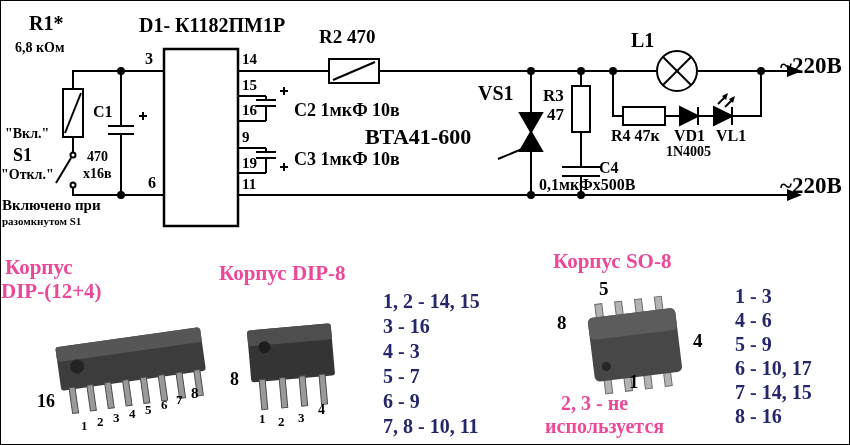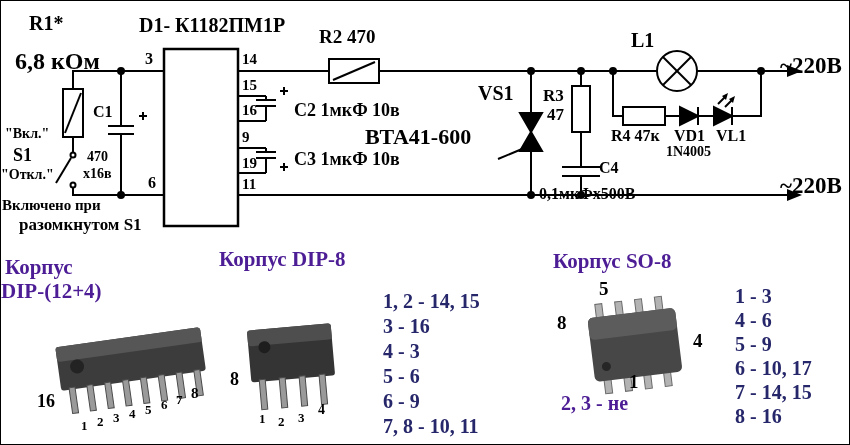--- a/index.html
+++ b/index.html
@@ -13,21 +13,21 @@
     font-family:"Liberation Serif", serif;
   }
   #schem-svg { position:absolute; left:0; top:0; }
   .lbl {
     position:absolute;
     font-weight:bold;
     color:#000;
     white-space:nowrap;
     line-height:1.05;
   }
-  .purple { color:#4c1d95; }
+  .purple { color:#ec4899; }
   .map {
     position:absolute;
     font-weight:bold;
     color:#26266a;
     font-size:20px;
     white-space:nowrap;
   }
   .map span { display:block; }
 </style>
 </head>
@@ -192,87 +192,88 @@
         <rect x="639" y="374" width="7" height="15"></rect>
         <rect x="659" y="374" width="7" height="15"></rect>
       </g>
       <rect x="590" y="312" width="88" height="64" rx="5" fill="#474747"></rect>
       <rect x="590" y="312" width="88" height="22" rx="5" fill="#5c5c5c"></rect>
       <circle cx="603" cy="362" r="4.5" fill="#262626"></circle>
     </g>
   </svg>
 
   <span class="lbl" style="left:28px;top:12px;font-size:20px">R1*</span>
-  <span class="lbl" style="left:14px;top:48px;font-size:24px">6,8 кОм</span>
+  <span class="lbl" style="left:14px;top:40px;font-size:14px">6,8 кОм</span>
   <span class="lbl" style="left:138px;top:14px;font-size:20px">D1- К1182ПМ1Р</span>
   <span class="lbl" style="left:318px;top:26px;font-size:19px">R2  470</span>
 
   <span class="lbl" style="left:144px;top:50px;font-size:16px">3</span>
   <span class="lbl" style="left:147px;top:174px;font-size:16px">6</span>
 
   <span class="lbl" style="left:241px;top:51px;font-size:15px">14</span>
   <span class="lbl" style="left:241px;top:77px;font-size:15px">15</span>
   <span class="lbl" style="left:241px;top:102px;font-size:15px">16</span>
   <span class="lbl" style="left:241px;top:129px;font-size:15px">9</span>
   <span class="lbl" style="left:241px;top:155px;font-size:15px">19</span>
   <span class="lbl" style="left:241px;top:176px;font-size:15px">11</span>
 
   <span class="lbl" style="left:92px;top:103px;font-size:16px">C1</span>
   <span class="lbl" style="left:4px;top:126px;font-size:14px">"Вкл."</span>
   <span class="lbl" style="left:12px;top:145px;font-size:18px">S1</span>
   <span class="lbl" style="left:0px;top:167px;font-size:14px">"Откл."</span>
   <span class="lbl" style="left:86px;top:149px;font-size:14px">470</span>
   <span class="lbl" style="left:82px;top:166px;font-size:14px">х16в</span>
   <span class="lbl" style="left:1px;top:197px;font-size:15px">Включено при</span>
-  <span class="lbl" style="left:18px;top:215px;font-size:17px">разомкнутом S1</span>
+  <span class="lbl" style="left:1px;top:215px;font-size:11px">разомкнутом S1</span>
 
   <span class="lbl" style="left:293px;top:100px;font-size:18px">С2 1мкФ 10в</span>
   <span class="lbl" style="left:293px;top:149px;font-size:18px">С3 1мкФ 10в</span>
 
   <span class="lbl" style="left:477px;top:82px;font-size:20px">VS1</span>
   <span class="lbl" style="left:364px;top:124px;font-size:22px">ВТА41-600</span>
 
   <span class="lbl" style="left:542px;top:86px;font-size:17px">R3</span>
   <span class="lbl" style="left:546px;top:105px;font-size:17px">47</span>
   <span class="lbl" style="left:598px;top:159px;font-size:16px">С4</span>
-  <span class="lbl" style="left:538px;top:185px;font-size:16px">0,1мкФх500В</span>
+  <span class="lbl" style="left:538px;top:176px;font-size:16px">0,1мкФх500В</span>
 
   <span class="lbl" style="left:630px;top:29px;font-size:20px">L1</span>
   <span class="lbl" style="left:610px;top:127px;font-size:16px">R4  47к</span>
   <span class="lbl" style="left:673px;top:127px;font-size:16px">VD1</span>
   <span class="lbl" style="left:665px;top:144px;font-size:14px">1N4005</span>
   <span class="lbl" style="left:715px;top:127px;font-size:16px">VL1</span>
 
   <span class="lbl" style="left:779px;top:53px;font-size:23px">~220В</span>
   <span class="lbl" style="left:779px;top:173px;font-size:23px">~220В</span>
 
   <span class="lbl purple" style="left:4px;top:255px;font-size:21px">Корпус</span>
   <span class="lbl purple" style="left:0px;top:279px;font-size:21px">DIP-(12+4)</span>
-  <span class="lbl purple" style="left:218px;top:247px;font-size:21px">Корпус DIP-8</span>
+  <span class="lbl purple" style="left:218px;top:261px;font-size:21px">Корпус DIP-8</span>
   <span class="lbl purple" style="left:552px;top:249px;font-size:21px">Корпус SO-8</span>
 
   <div class="map" style="left:382px;top:288px;line-height:25px">
     <span>1, 2 - 14, 15</span>
     <span>3 - 16</span>
     <span>4 - 3</span>
-    <span>5 - 6</span>
+    <span>5 - 7</span>
     <span>6 - 9</span>
     <span>7, 8 - 10, 11</span>
   </div>
 
   <div class="map" style="left:734px;top:283px;line-height:24px">
     <span>1 - 3</span>
     <span>4 - 6</span>
     <span>5 - 9</span>
     <span>6 - 10, 17</span>
     <span>7 - 14, 15</span>
     <span>8 - 16</span>
   </div>
 
   <span class="lbl purple" style="left:560px;top:392px;font-size:20px">2, 3 - не</span>
+  <span class="lbl purple" style="left:544px;top:415px;font-size:20px">используется</span>
 
   <span class="lbl" style="left:36px;top:391px;font-size:18px">16</span>
   <span class="lbl" style="left:80px;top:418px;font-size:13px">1</span>
   <span class="lbl" style="left:96px;top:414px;font-size:13px">2</span>
   <span class="lbl" style="left:112px;top:410px;font-size:13px">3</span>
   <span class="lbl" style="left:128px;top:406px;font-size:13px">4</span>
   <span class="lbl" style="left:144px;top:402px;font-size:13px">5</span>
   <span class="lbl" style="left:160px;top:397px;font-size:13px">6</span>
   <span class="lbl" style="left:175px;top:392px;font-size:13px">7</span>
   <span class="lbl" style="left:190px;top:385px;font-size:15px">8</span>

